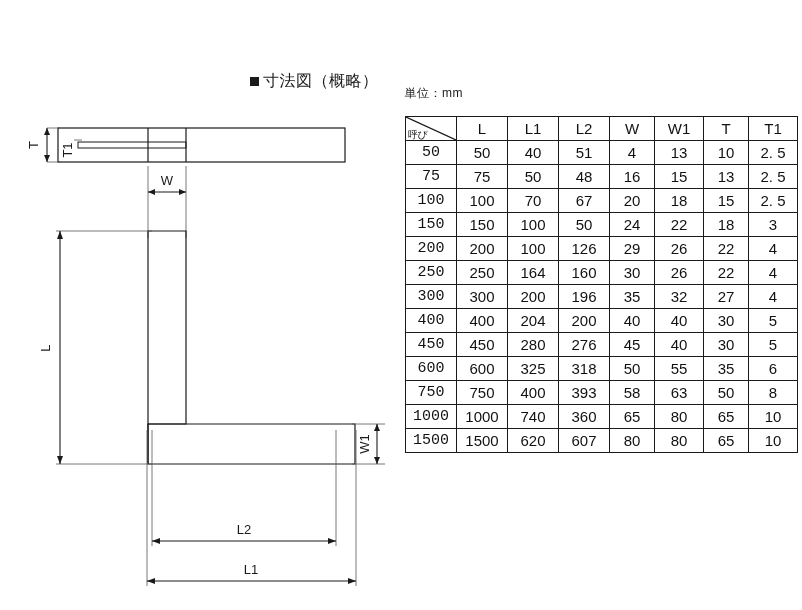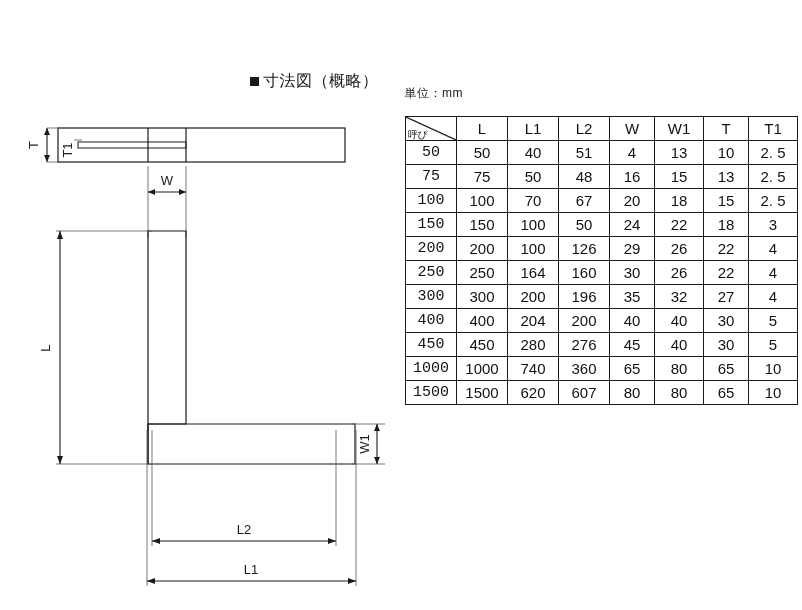--- a/index.html
+++ b/index.html
@@ -304,20 +304,40 @@
           <td class="c0">450</td>
           <td class="c1">450</td>
           <td class="c2">280</td>
           <td class="c3">276</td>
           <td class="c4">45</td>
           <td class="c5">40</td>
           <td class="c6">30</td>
           <td class="c7">5</td>
         </tr>
         <tr>
+          <td class="c0">600</td>
+          <td class="c1">600</td>
+          <td class="c2">325</td>
+          <td class="c3">318</td>
+          <td class="c4">50</td>
+          <td class="c5">55</td>
+          <td class="c6">35</td>
+          <td class="c7">6</td>
+        </tr>
+        <tr>
+          <td class="c0">750</td>
+          <td class="c1">750</td>
+          <td class="c2">400</td>
+          <td class="c3">393</td>
+          <td class="c4">58</td>
+          <td class="c5">63</td>
+          <td class="c6">50</td>
+          <td class="c7">8</td>
+        </tr>
+        <tr>
           <td class="c0">1000</td>
           <td class="c1">1000</td>
           <td class="c2">740</td>
           <td class="c3">360</td>
           <td class="c4">65</td>
           <td class="c5">80</td>
           <td class="c6">65</td>
           <td class="c7">10</td>
         </tr>
         <tr>

